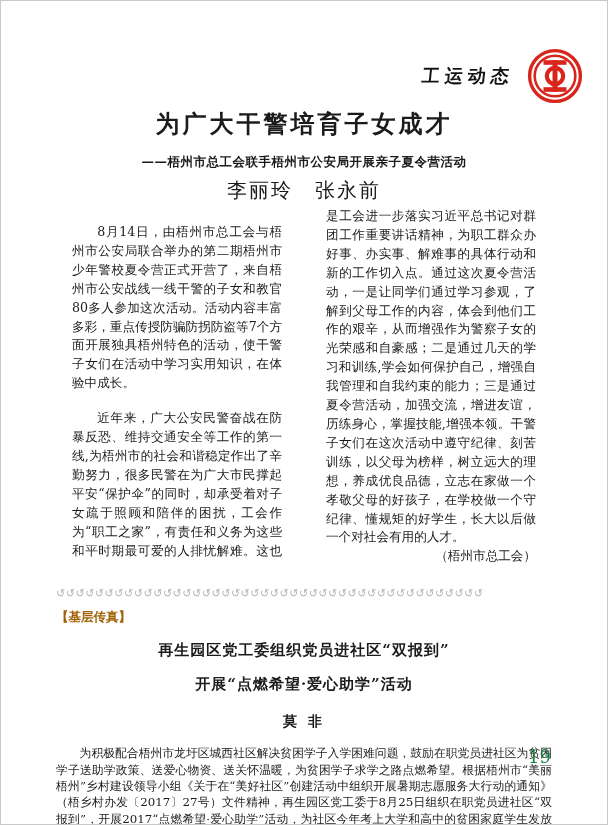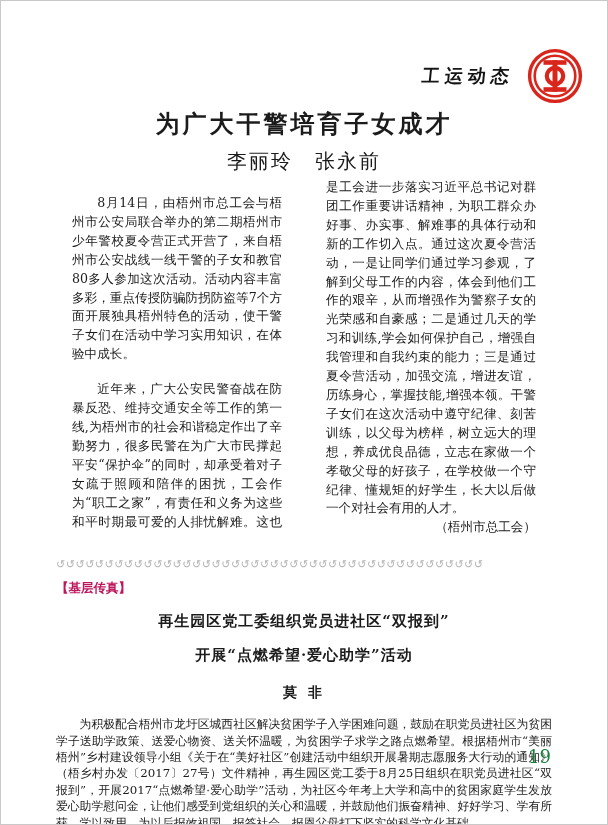--- a/index.html
+++ b/index.html
@@ -26,21 +26,21 @@
   }
   .a1-body p{margin:16px;text-indent:2em;}
   .attr{float:right;text-indent:0;}
   .divider{
     margin-top:22px;height:12px;line-height:11px;overflow:hidden;white-space:nowrap;
     color:#b5b5b5;font-size:11px;letter-spacing:0.5px;
     font-family:"DejaVu Sans","Liberation Sans",sans-serif;
   }
   .section-label{
     margin-top:8px;font-size:12.5px;line-height:17px;font-weight:bold;
-    font-family:"DejaVu Sans","Liberation Sans",sans-serif;color:#be185d;
+    font-family:"DejaVu Sans","Liberation Sans",sans-serif;color:#a16207;
   }
   .a2-title{margin-top:8px;text-align:center;font-size:15px;line-height:34px;font-weight:bold;letter-spacing:1px;}
   .a2-author{
     margin-top:12px;text-align:center;font-size:14px;line-height:17px;font-weight:bold;letter-spacing:3px;
     font-family:"DejaVu Sans","Liberation Sans",sans-serif;
   }
   .a2-body{margin-top:15px;font-size:11.8px;line-height:16.4px;text-align:justify;}
   .a2-body p{margin:0;text-indent:2em;}
   .page-number{position:absolute;right:56px;bottom:57px;font-size:18px;color:#15803d;}
 </style>
@@ -57,20 +57,21 @@
       <rect x="16.5" y="12.2" width="23" height="4.6" fill="#d9261c"></rect>
       <rect x="16.5" y="39.2" width="23" height="4.6" fill="#d9261c"></rect>
       <rect x="25.5" y="12.2" width="5" height="31.6" fill="#d9261c"></rect>
       <circle cx="28" cy="28" r="8.2" fill="none" stroke="#d9261c" stroke-width="4.2"></circle>
     </svg>
   </div>
 
   <div class="content">
 
     <div class="a1-title">为广大干警培育子女成才</div>
+    <div class="a1-subtitle">——梧州市总工会联手梧州市公安局开展亲子夏令营活动</div>
     <div class="a1-authors">李丽玲　张永前</div>
 
     <div class="a1-body">
       <p><span>8月14日，由梧州市总工会与梧州市公安局联合举办的第二期梧州市少年警校夏令营正式开营了，来自梧州市公安战线一线干警的子女和教官80多人参加这次活动。活动内容丰富多彩，重点传授防骗防拐防盗等7个方面开展独具梧州特色的活动，使干警子女们在活动中学习实用知识，在体验中成长。</span></p>
       <p><span>近年来，广大公安民警奋战在防暴反恐、维持交通安全等工作的第一线,为梧州市的社会和谐稳定作出了辛勤努力，很多民警在为广大市民撑起平安“保护伞”的同时，却承受着对子女疏于照顾和陪伴的困扰，工会作为“职工之家”，有责任和义务为这些和平时期最可爱的人排忧解难。这也是工会进一步落实习近平总书记对群团工作重要讲话精神，为职工群众办好事、办实事、解难事的具体行动和新的工作切入点。通过这次夏令营活动，一是让同学们通过学习参观，了解到父母工作的内容，体会到他们工作的艰辛，从而增强作为警察子女的光荣感和自豪感；二是通过几天的学习和训练,学会如何保护自己，增强自我管理和自我约束的能力；三是通过夏令营活动，加强交流，增进友谊，历练身心，掌握技能,增强本领。干警子女们在这次活动中遵守纪律、刻苦训练，以父母为榜样，树立远大的理想，养成优良品德，立志在家做一个孝敬父母的好孩子，在学校做一个守纪律、懂规矩的好学生，长大以后做一个对社会有用的人才。</span><span class="attr">（梧州市总工会）</span></p>
     </div>
 
     <div class="divider">↺↺↺↺↺↺↺↺↺↺↺↺↺↺↺↺↺↺↺↺↺↺↺↺↺↺↺↺↺↺↺↺↺↺↺↺↺↺↺↺↺↺↺↺</div>
 
     <div class="section-label">【基层传真】</div>

